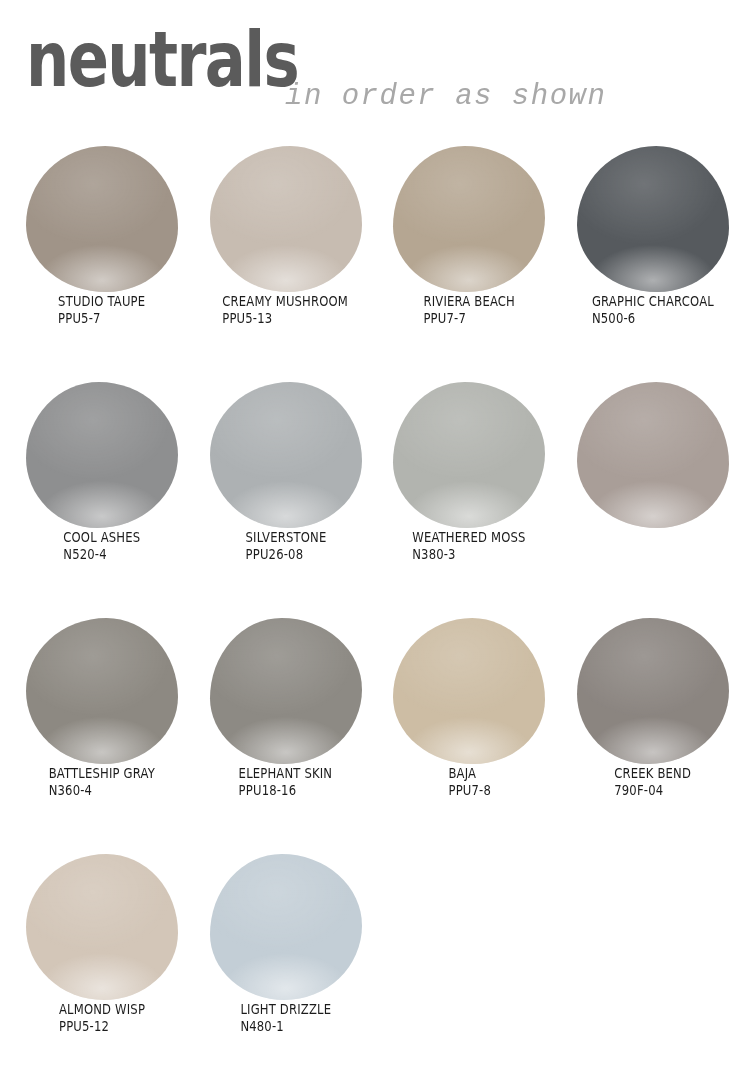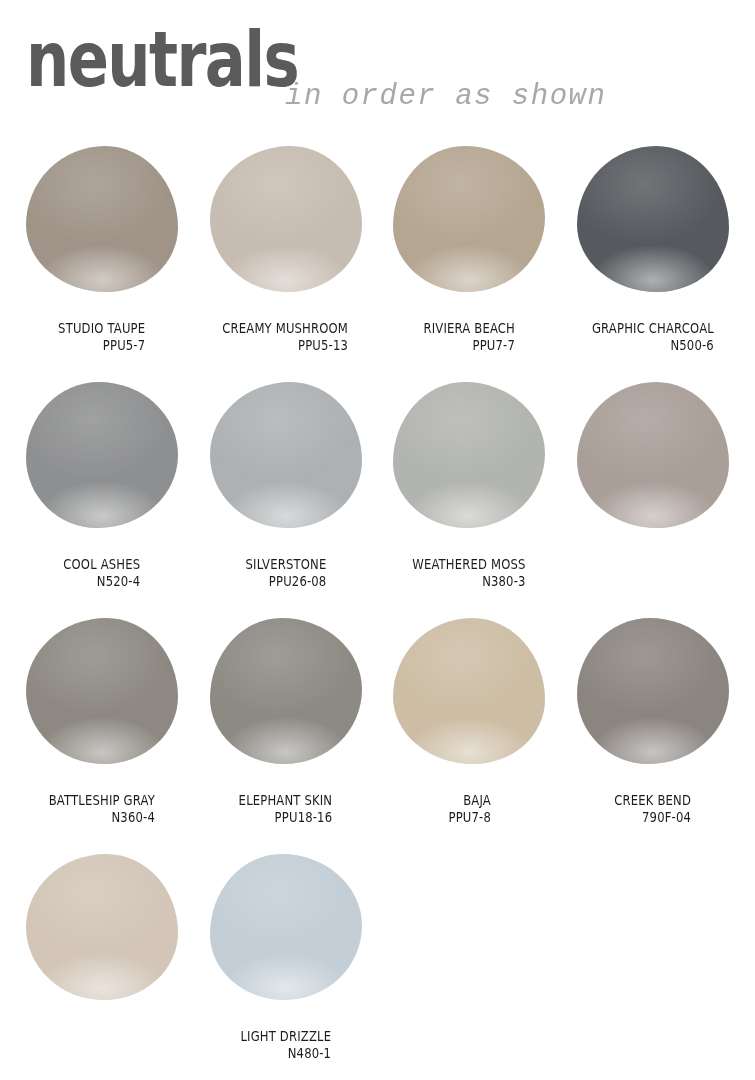--- a/index.html
+++ b/index.html
@@ -94,22 +94,22 @@
         rgba(255,255,255,0.16) 0%,
         rgba(255,255,255,0.0) 68%),
       radial-gradient(ellipse 104% 100% at 50% 50%,
         rgba(0,0,0,0.0) 58%,
         rgba(0,0,0,0.10) 85%,
         rgba(0,0,0,0.17) 100%);
   }
 
   
   .labels {
-    margin-top: 28px;
-    text-align: right;
+    margin-top: 1px;
+    text-align: left;
     line-height: 1.25;
   }
   .swatch-name, .swatch-code {
     font-family: "DejaVu Sans", sans-serif;
     font-size: 13.5px;
     font-weight: normal;
     color: #1c1c1c;
     letter-spacing: 0.2px;
     transform: scaleX(0.86);
     white-space: nowrap;
@@ -226,20 +226,24 @@
       </div>
       <div class="labels">
         <span class="swatch-name">CREEK BEND</span>
         <span class="swatch-code">790F-04</span>
       </div>
     </div>
     <div class="swatch-cell">
       <div class="blob-wrap">
         <div class="blob v3" style="background: rgb(211, 198, 184);"></div>
       </div>
+      <div class="labels">
+        <span class="swatch-name">ALMOND WISP</span>
+        <span class="swatch-code">PPU5-12</span>
+      </div>
     </div>
     <div class="swatch-cell">
       <div class="blob-wrap">
         <div class="blob v4" style="background: rgb(195, 206, 214);"></div>
       </div>
       <div class="labels">
         <span class="swatch-name">LIGHT DRIZZLE</span>
         <span class="swatch-code">N480-1</span>
       </div>
     </div>

